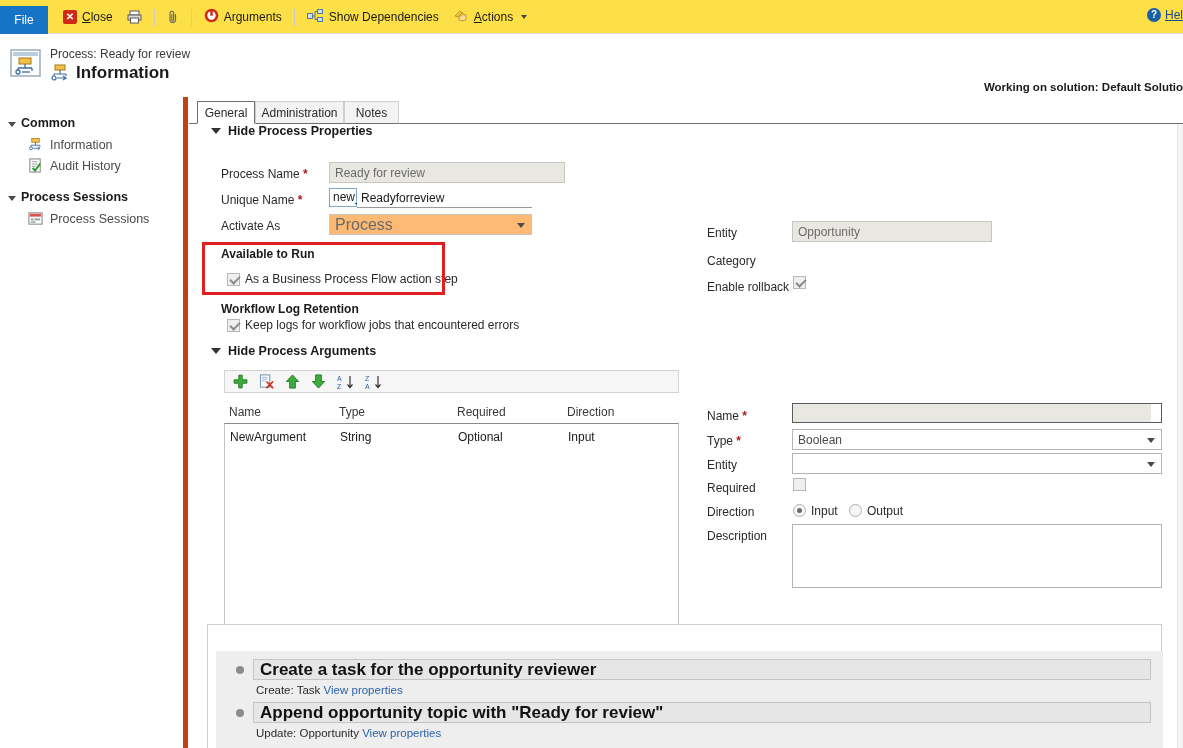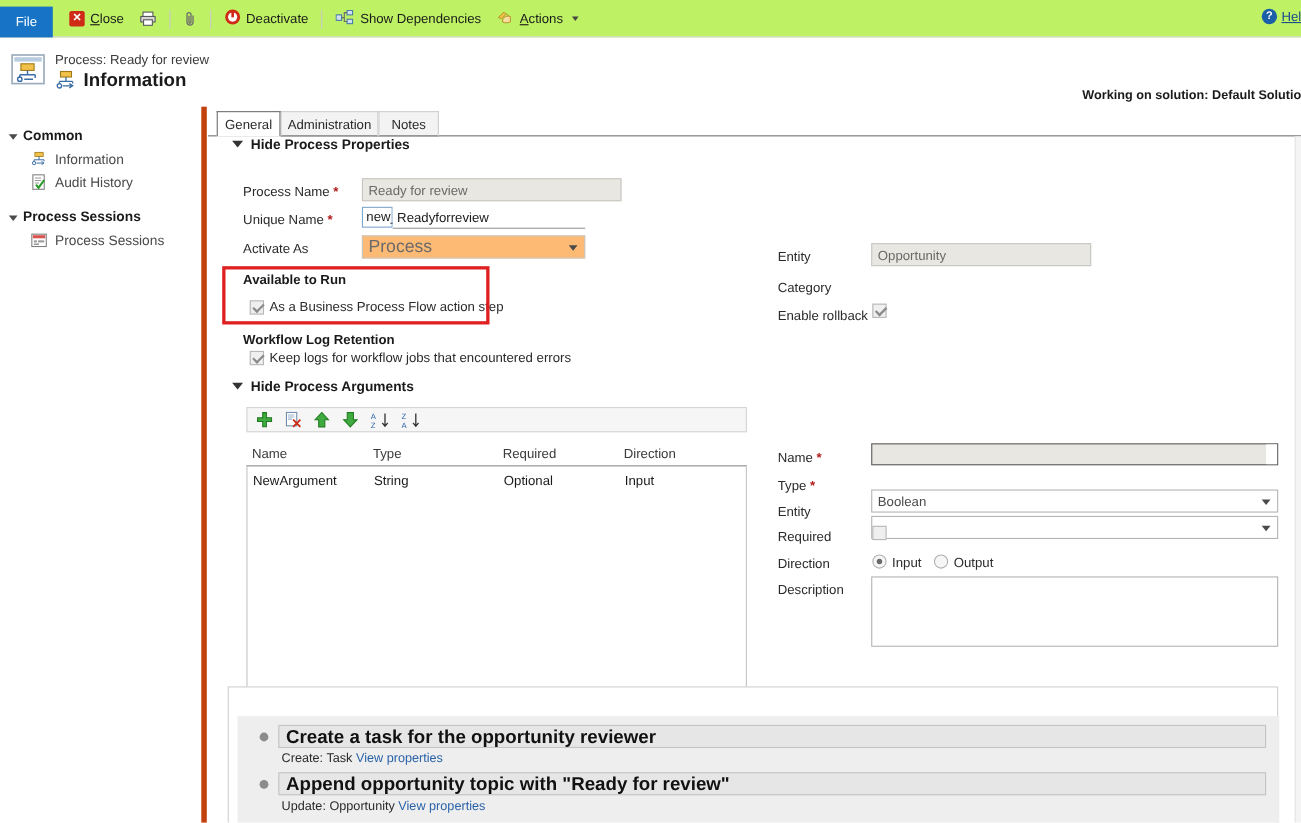--- a/index.html
+++ b/index.html
@@ -10,21 +10,21 @@
     background: #ffffff;
     font-family: "Liberation Sans", sans-serif;
     font-size: 12px;
     color: #1a1a1a;
   }
   #app { position: relative; width: 1183px; height: 748px; }
 
   
   .cmdbar {
     position: absolute; left: 0; top: 0; width: 1183px; height: 34px;
-    background: #bef264;
+    background: #fde047;
     border-bottom: 1px solid #d8d8d8;
   }
   .file-tab {
     position: absolute; left: 0; top: 6px; width: 48px; height: 28px;
     background: #1673c5; color: #ffffff;
     font-size: 12px; display: flex; align-items: center; justify-content: center;
     cursor: pointer;
   }
   .cmd-items { position: absolute; left: 56px; top: 0; height: 34px; display: flex; align-items: center; }
   .cmd-item {
@@ -126,21 +126,21 @@
   .prefix-box {
     position: absolute; background: #ffffff; border: 1px solid #7fa6cd;
     font-size: 12px; color: #1a1a1a; padding: 1px 3px; line-height: 15px;
   }
   .select-ro {
     position: absolute; background: #fdba74; border: 1px solid #c8c6c0;
     font-size: 16px; color: #6a6a6a; padding: 2px 5px; line-height: 16px;
   }
   .select-wh {
     position: absolute; background: #ffffff; border: 1px solid #b4b4b4;
-    font-size: 12px; color: #4a4a4a; padding: 2px 5px; line-height: 16px; margin-top: 16px;
+    font-size: 12px; color: #4a4a4a; padding: 2px 5px; line-height: 16px;
   }
   .sel-caret {
     position: absolute; right: 6px; top: 50%; margin-top: -2px;
     width: 0; height: 0; border-left: 4px solid transparent;
     border-right: 4px solid transparent; border-top: 5px solid #4a4a4a;
   }
   .chk {
     position: absolute; width: 13px; height: 13px;
     border: 1px solid #b7b7b7; background: #efefef;
   }
@@ -242,21 +242,21 @@
       <div class="cmd-sep"></div>
 
       <div class="cmd-item">
         <span class="ico">
           <svg width="15" height="15" viewBox="0 0 15 15">
             <circle cx="7.5" cy="7.5" r="6.8" fill="#cf2a16"></circle>
             <circle cx="7.5" cy="7.5" r="4.2" fill="#ffffff"></circle>
             <rect x="6.3" y="1.4" width="2.4" height="6.4" fill="#cf2a16"></rect>
           </svg>
         </span>
-        <span class="cmd-label">Deactivate</span>
+        <span class="cmd-label">Arguments</span>
       </div>
 
       <div class="cmd-sep"></div>
 
       <div class="cmd-item">
         <span class="ico">
           <svg width="17" height="14" viewBox="0 0 17 14">
             <rect x="0.5" y="4.5" width="5" height="5" fill="#cfe0ef" stroke="#4a7aa8" stroke-width="1"></rect>
             <rect x="10.5" y="0.5" width="5" height="4" fill="#cfe0ef" stroke="#4a7aa8" stroke-width="1"></rect>
             <rect x="10.5" y="8.5" width="5" height="4" fill="#cfe0ef" stroke="#4a7aa8" stroke-width="1"></rect>

